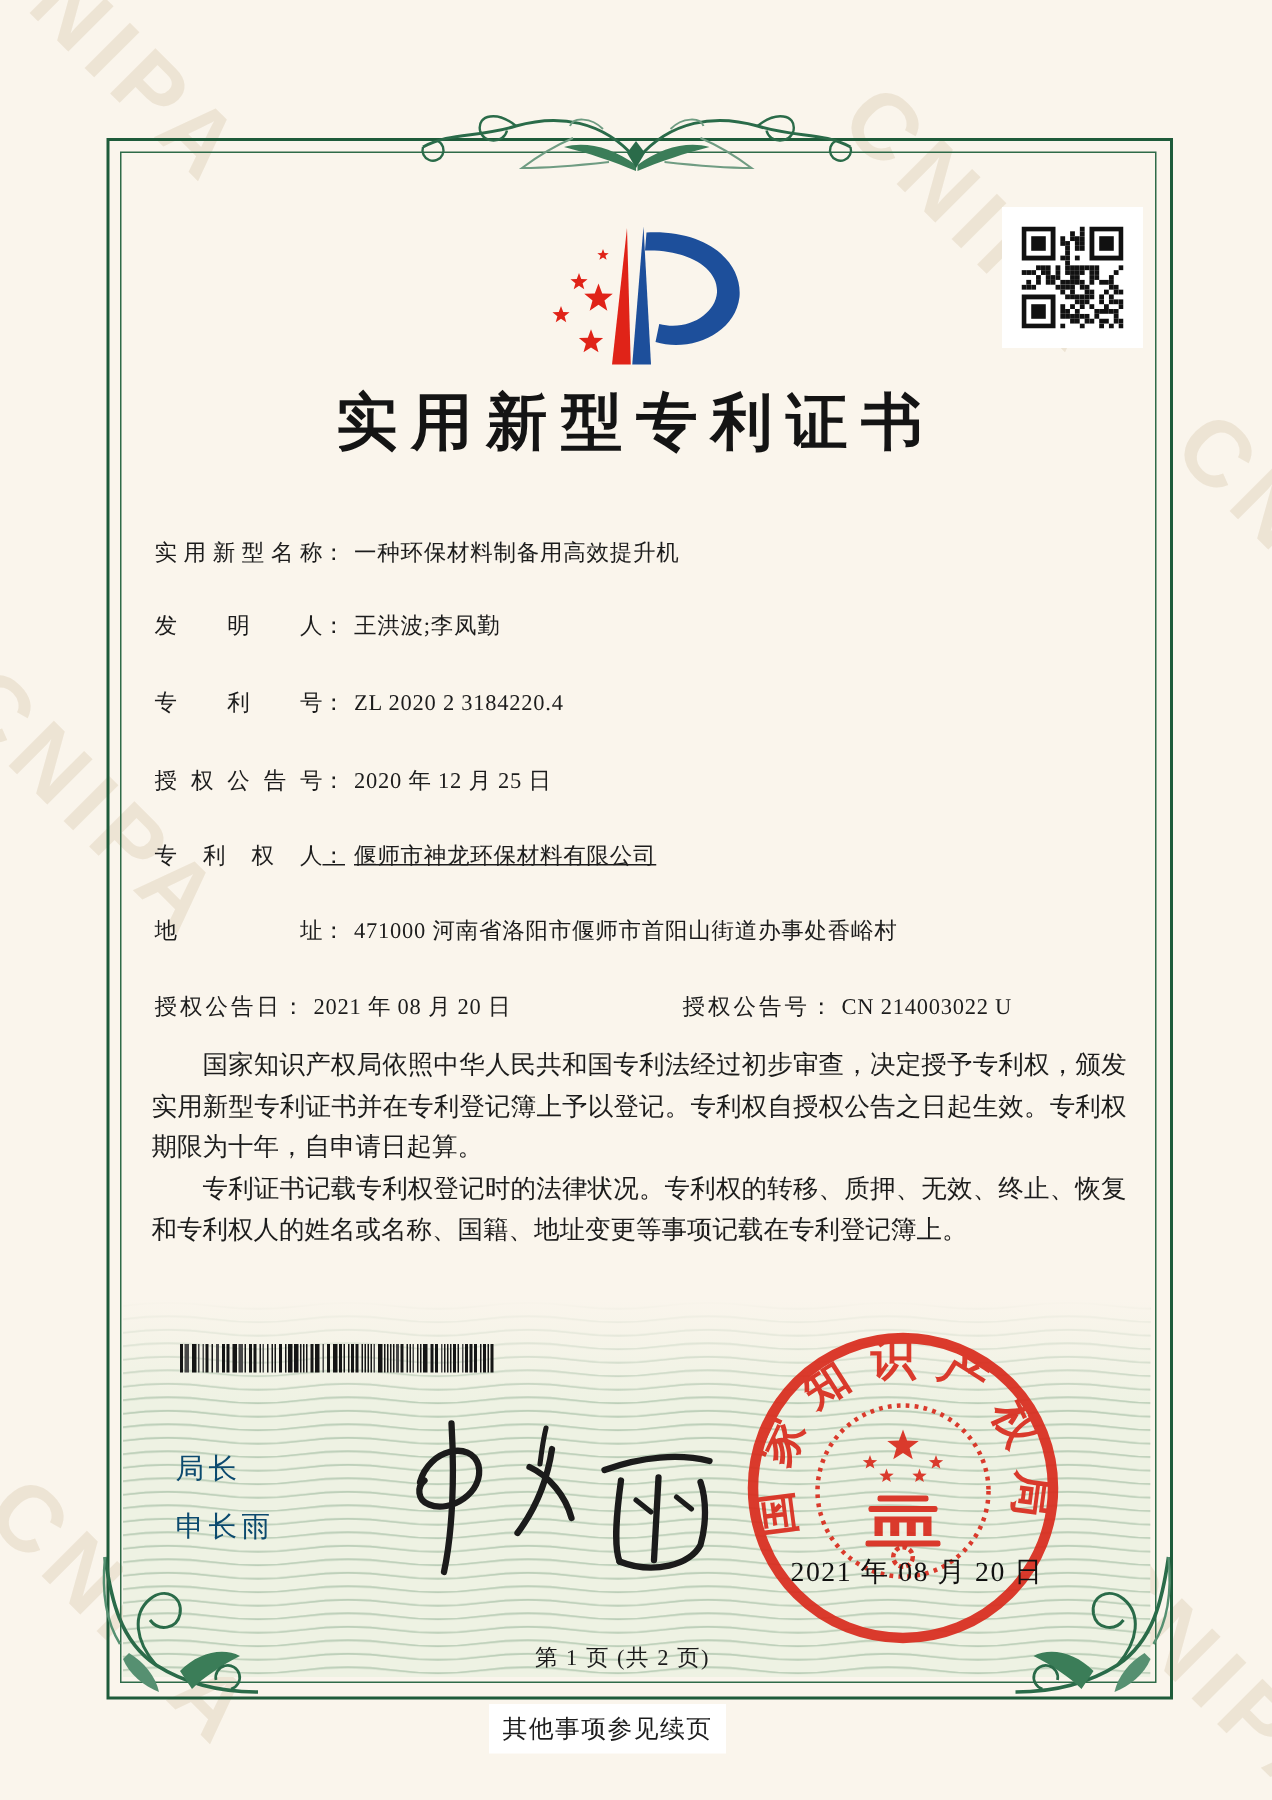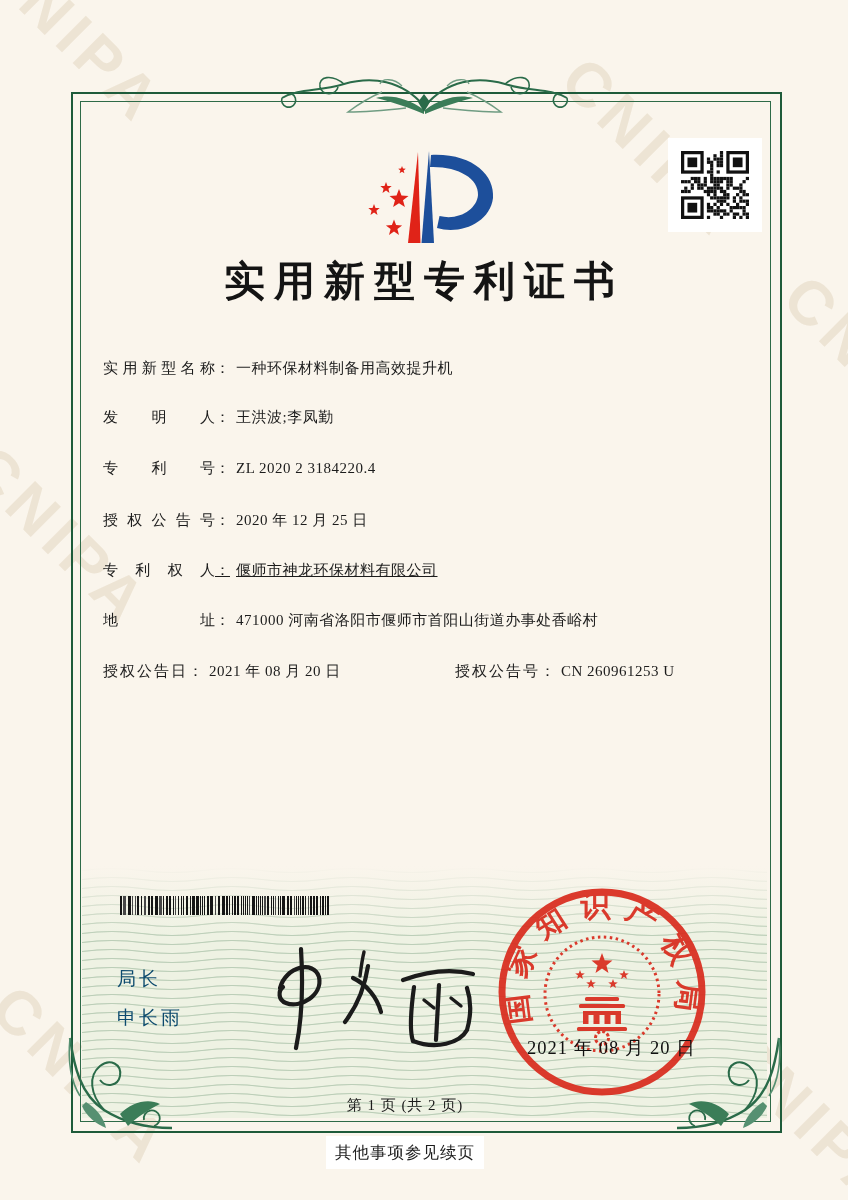--- a/index.html
+++ b/index.html
@@ -38,21 +38,21 @@
   .bodytext p{margin:0; text-indent:2em;}
   .barcode{position:absolute; left:120px; top:896px; width:215px; height:19px; z-index:5; font-size:0;}
   .barcode i{display:inline-block; height:19px; vertical-align:top;}
   .signer{position:absolute; left:117px; font-size:19px; letter-spacing:3px;
     font-family:Liberation Serif, serif; color:#0c4a6e; z-index:5;}
   .signature{position:absolute; left:252px; top:942px; z-index:5;}
   .seal{position:absolute; left:492px; top:882px; z-index:6;}
   .sealdate{position:absolute; left:527px; top:1035px; font-size:18.5px; letter-spacing:1px;
     color:#111; z-index:7; white-space:nowrap;}
   .pagefooter{position:absolute; left:0; top:1096px; width:810px; text-align:center;
-    font-size:15px; letter-spacing:1px; z-index:5;}
+    font-size:15px; letter-spacing:1px; z-index:5;padding-left:10px;}
   .contbox{position:absolute; left:326px; top:1136px; width:158px; height:33px; background:#ffffff;
     z-index:5; text-align:center; line-height:33px; font-size:16.5px; letter-spacing:1px;}
 </style>
 </head>
 <body>
 
 <div class="page">
 
   <div class="wm" style="left:-38px; top:-2px;">CNIPA</div>
   <div class="wm" style="left:540px; top:112px;">CNIPA</div>
@@ -291,24 +291,28 @@
   <div class="frow" style="top:561px;text-decoration:underline;">
     <span class="flabel">专利权人</span><span>：</span><span class="fvalue">偃师市神龙环保材料有限公司</span>
   </div>
   <div class="frow" style="top:611px;">
     <span class="flabel">地址</span><span>：</span><span class="fvalue">471000 河南省洛阳市偃师市首阳山街道办事处香峪村</span>
   </div>
 
   <div class="frow" style="top:662px;">
     <span style="letter-spacing:2px;">授权公告日</span><span>：</span><span class="fvalue">2021 年 08 月 20 日</span>
     <span class="grant2">
-      <span style="letter-spacing:2px;">授权公告号</span><span>：</span><span class="fvalue">CN 260961253 U</span>
+      <span style="letter-spacing:2px;">授权公告号</span><span>：</span><span class="fvalue">CN 214003022 U</span>
     </span>
   </div>
 
+  <div class="bodytext">
+    <p>国家知识产权局依照中华人民共和国专利法经过初步审查，决定授予专利权，颁发实用新型专利证书并在专利登记簿上予以登记。专利权自授权公告之日起生效。专利权期限为十年，自申请日起算。</p>
+    <p>专利证书记载专利权登记时的法律状况。专利权的转移、质押、无效、终止、恢复和专利权人的姓名或名称、国籍、地址变更等事项记载在专利登记簿上。</p>
+  </div>
 
   <div class="barcode" id="barcode"><i style="width:2px;background:#151515"></i><i style="width:1px"></i><i style="width:3px;background:#474747"></i><i style="width:2px"></i><i style="width:3px;background:#151515"></i><i style="width:1px"></i><i style="width:1px;background:#474747"></i><i style="width:2px"></i><i style="width:1px;background:#474747"></i><i style="width:1px"></i><i style="width:2px;background:#151515"></i><i style="width:2px"></i><i style="width:1px;background:#151515"></i><i style="width:2px"></i><i style="width:2px;background:#474747"></i><i style="width:2px"></i><i style="width:2px;background:#151515"></i><i style="width:1px"></i><i style="width:2px;background:#151515"></i><i style="width:2px"></i><i style="width:3px;background:#151515"></i><i style="width:1px"></i><i style="width:3px;background:#474747"></i><i style="width:1px"></i><i style="width:1px;background:#151515"></i><i style="width:2px"></i><i style="width:2px;background:#151515"></i><i style="width:1px"></i><i style="width:2px;background:#151515"></i><i style="width:2px"></i><i style="width:1px;background:#151515"></i><i style="width:1px"></i><i style="width:1px;background:#474747"></i><i style="width:2px"></i><i style="width:1px;background:#151515"></i><i style="width:2px"></i><i style="width:1px;background:#151515"></i><i style="width:1px"></i><i style="width:1px;background:#151515"></i><i style="width:2px"></i><i style="width:2px;background:#151515"></i><i style="width:2px"></i><i style="width:1px;background:#151515"></i><i style="width:1px"></i><i style="width:3px;background:#151515"></i><i style="width:1px"></i><i style="width:3px;background:#151515"></i><i style="width:1px"></i><i style="width:1px;background:#151515"></i><i style="width:1px"></i><i style="width:1px;background:#151515"></i><i style="width:1px"></i><i style="width:1px;background:#151515"></i><i style="width:2px"></i><i style="width:2px;background:#151515"></i><i style="width:1px"></i><i style="width:3px;background:#151515"></i><i style="width:2px"></i><i style="width:1px;background:#474747"></i><i style="width:2px"></i><i style="width:2px;background:#151515"></i><i style="width:2px"></i><i style="width:3px;background:#151515"></i><i style="width:1px"></i><i style="width:2px;background:#151515"></i><i style="width:1px"></i><i style="width:1px;background:#151515"></i><i style="width:2px"></i><i style="width:1px;background:#151515"></i><i style="width:1px"></i><i style="width:2px;background:#151515"></i><i style="width:1px"></i><i style="width:2px;background:#151515"></i><i style="width:2px"></i><i style="width:1px;background:#151515"></i><i style="width:1px"></i><i style="width:1px;background:#151515"></i><i style="width:1px"></i><i style="width:1px;background:#151515"></i><i style="width:1px"></i><i style="width:1px;background:#151515"></i><i style="width:1px"></i><i style="width:1px;background:#474747"></i><i style="width:2px"></i><i style="width:3px;background:#151515"></i><i style="width:1px"></i><i style="width:1px;background:#151515"></i><i style="width:1px"></i><i style="width:1px;background:#151515"></i><i style="width:1px"></i><i style="width:1px;background:#151515"></i><i style="width:1px"></i><i style="width:1px;background:#151515"></i><i style="width:1px"></i><i style="width:2px;background:#474747"></i><i style="width:1px"></i><i style="width:2px;background:#151515"></i><i style="width:2px"></i><i style="width:1px;background:#151515"></i><i style="width:1px"></i><i style="width:1px;background:#151515"></i><i style="width:1px"></i><i style="width:1px;background:#474747"></i><i style="width:2px"></i><i style="width:1px;background:#151515"></i><i style="width:1px"></i><i style="width:1px;background:#151515"></i><i style="width:1px"></i><i style="width:3px;background:#151515"></i><i style="width:2px"></i><i style="width:2px;background:#151515"></i><i style="width:1px"></i><i style="width:2px;background:#151515"></i><i style="width:2px"></i><i style="width:1px;background:#474747"></i><i style="width:1px"></i><i style="width:1px;background:#151515"></i><i style="width:1px"></i><i style="width:1px;background:#151515"></i><i style="width:1px"></i><i style="width:1px;background:#151515"></i><i style="width:1px"></i><i style="width:2px;background:#151515"></i><i style="width:1px"></i><i style="width:1px;background:#151515"></i><i style="width:2px"></i><i style="width:1px;background:#474747"></i><i style="width:1px"></i><i style="width:2px;background:#151515"></i><i style="width:1px"></i><i style="width:2px;background:#151515"></i><i style="width:1px"></i><i style="width:2px;background:#151515"></i><i style="width:2px"></i><i style="width:1px;background:#151515"></i><i style="width:1px"></i><i style="width:2px;background:#151515"></i><i style="width:1px"></i><i style="width:1px;background:#151515"></i><i style="width:1px"></i><i style="width:2px;background:#151515"></i><i style="width:2px"></i></div>
 
   <div class="signer" style="top:966px;">局长</div>
   <div class="signer" style="top:1005px;">申长雨</div>
 
   <svg class="signature" width="235" height="112" viewBox="0 0 235 112">
     <g stroke="#1b1b1b" stroke-width="4.2" fill="none" stroke-linecap="round" stroke-linejoin="round">
       <path d="M28 46 C34 24 62 18 67 35 C71 53 48 67 34 61 C26 58 26 49 31 45"></path>
       <path d="M49 7 C51 40 50 78 44 106"></path>

